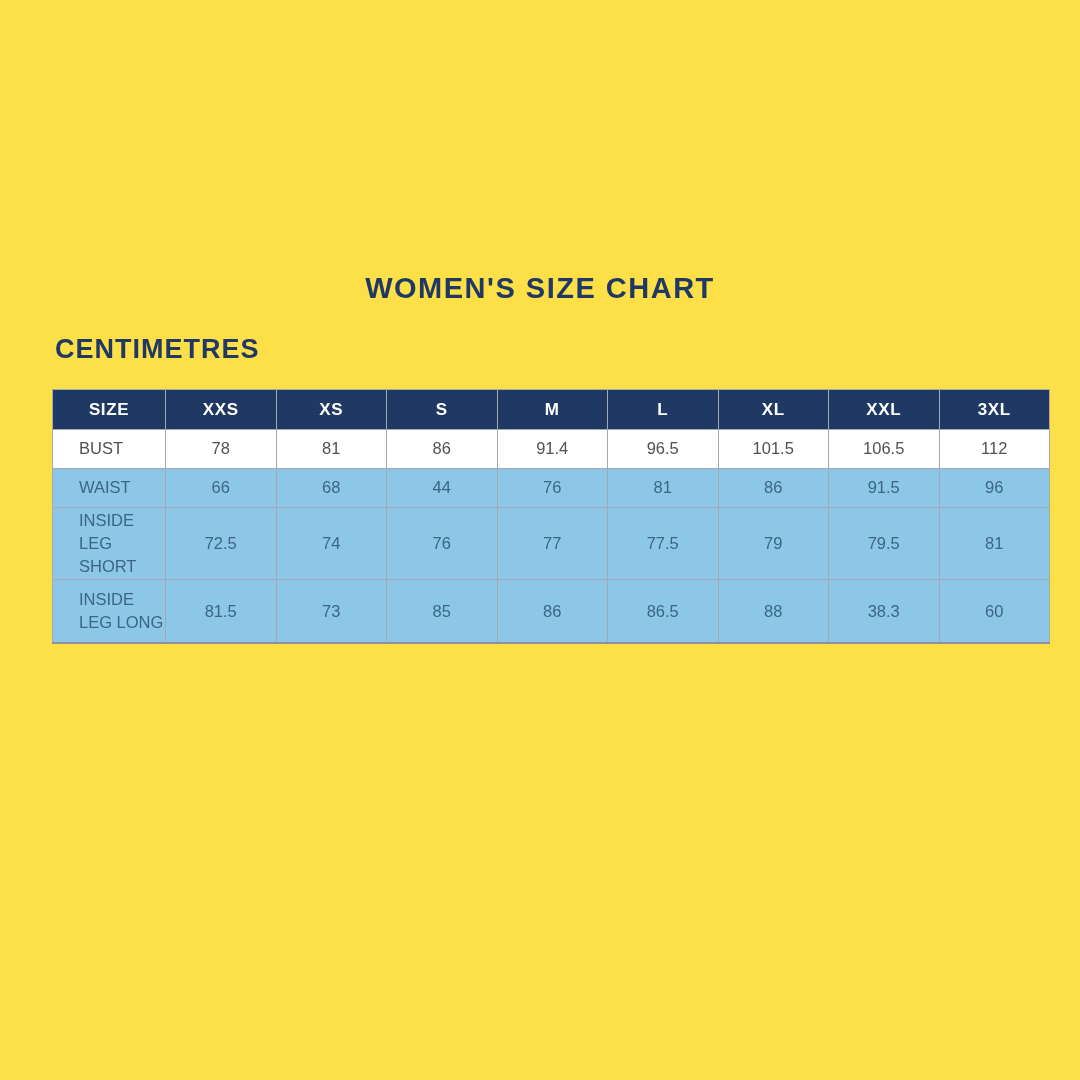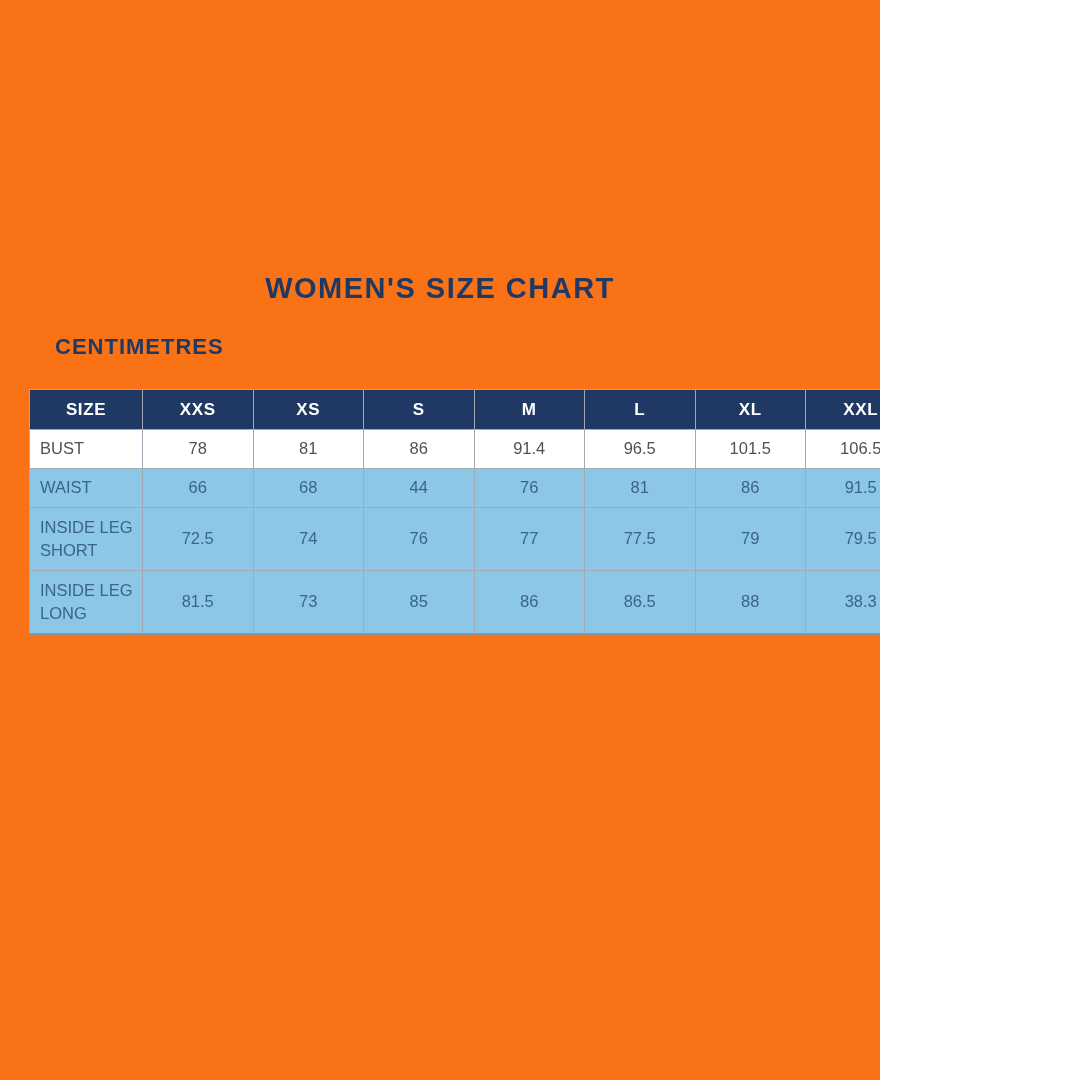--- a/index.html
+++ b/index.html
@@ -3,49 +3,49 @@
 <meta charset="utf-8">
 <style>
   html, body {
     margin: 0;
     padding: 0;
     background: #ffffff;
     font-family: "Liberation Sans", sans-serif;
   }
   .canvas {
     position: relative;
-    width: 880px;
+    width: 1080px;
     height: 1080px;
-    background: #f97316;
+    background: #fde047;
     overflow: hidden;
   }
   .chart-title {
     position: absolute;
     top: 272px;
     left: 0;
     width: 100%;
     text-align: center;
     font-size: 29px;
     font-weight: bold;
     color: #1f3864;
     letter-spacing: 1.5px;
   }
   .unit-label {
     position: absolute;
     top: 334px;
     left: 55px;
-    font-size: 22px;
+    font-size: 27px;
     font-weight: bold;
     color: #1f3864;
     letter-spacing: 1px;
   }
   table.size-chart {
     position: absolute;
     top: 389px;
-    left: 29px;
+    left: 52px;
     width: 998px;
     border-collapse: collapse;
     table-layout: fixed;
     border: 1px solid #8d939e;
     border-bottom: 2px solid #8d939e;
   }
   col.label-col { width: 113px; }
   th, td {
     border: 1px solid #a3a9b4;
     overflow: hidden;
@@ -63,21 +63,21 @@
     background: #ffffff;
     font-size: 16.5px;
     font-weight: normal;
     text-align: center;
     height: 36px;
     color: #4e5155;
     line-height: 1.4;
   }
   tbody td.lbl {
     text-align: left;
-    padding-left: 10px;
+    padding-left: 26px;
   }
   tbody tr.blue td {
     background: #8cc7e8;
     color: #3c6584;
   }
   tbody tr.tall td { height: 60px; }
 </style>
 </head>
 <body>
 

